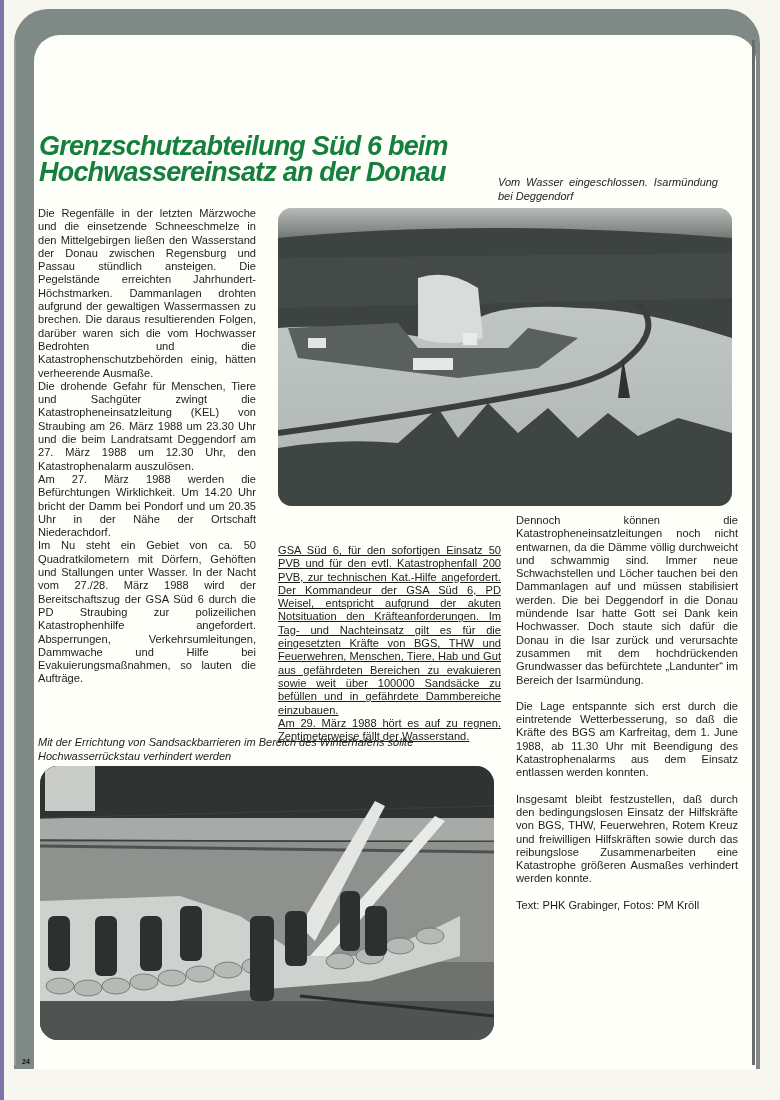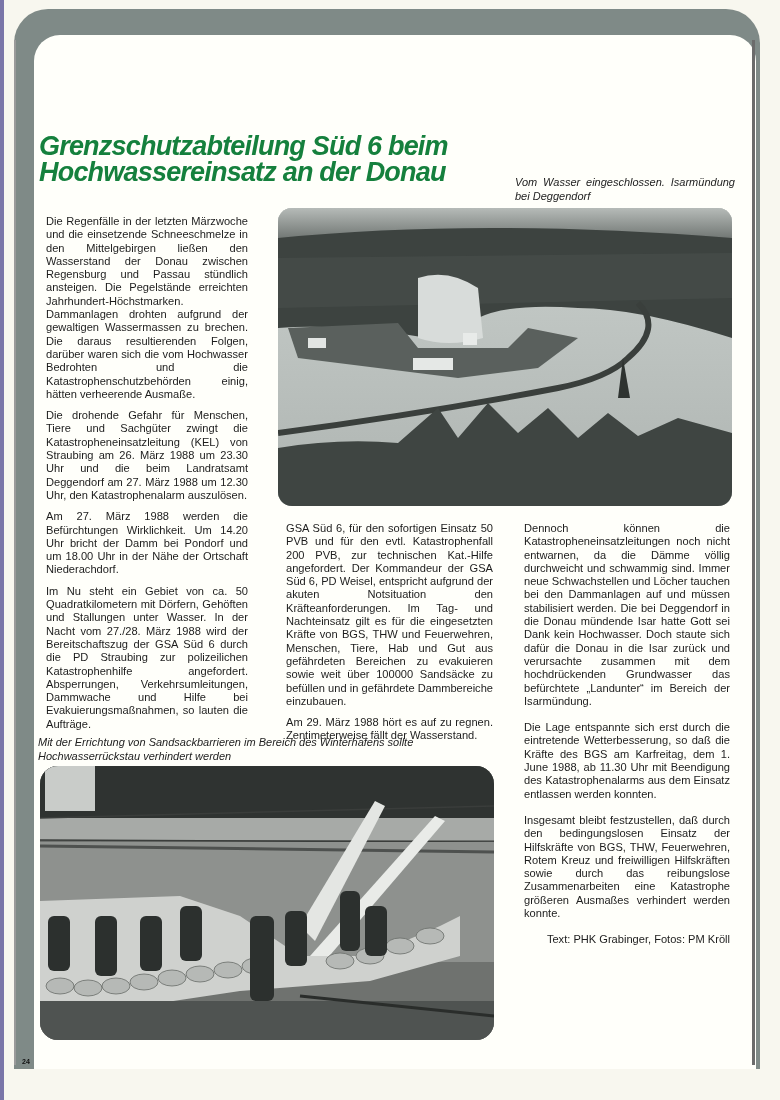--- a/index.html
+++ b/index.html
@@ -22,30 +22,30 @@
   }
   .right-rule { position: absolute; left: 752px; top: 40px; width: 3px; height: 1025px; background: #6b6b6b; }
   .left-rule { position: absolute; left: 14px; top: 40px; width: 2px; height: 1025px; background: #9a9a9a; }
 
   .headline {
     position: absolute; left: 39px; top: 133px; width: 470px;
     font-family: "Liberation Sans", sans-serif; font-weight: bold; font-style: italic;
     font-size: 27px; line-height: 26px; letter-spacing: -0.8px; color: #15803d;
   }
   .caption { font-style: italic; font-size: 11px; line-height: 14px; color: #222; }
-  .caption-top { position: absolute; left: 515px; top: 175px; width: 220px; text-align: justify; }
+  .caption-top { position: absolute; left: 498px; top: 175px; width: 220px; text-align: justify; }
   .caption-bottom { position: absolute; left: 38px; top: 735px; width: 460px; }
 
   .col { position: absolute; font-size: 11.1px; line-height: 13.3px; text-align: justify; color: #1c1c1c; }
-  .col p { margin: 8px; }
+  .col p { margin: 0; }
   .col-left { left: 38px; top: 207px; width: 218px; }
-  .col-mid { left: 278px; top: 514px; width: 223px; }
+  .col-mid { left: 278px; top: 544px; width: 223px; text-decoration: underline; }
   .col-right { left: 516px; top: 514px; width: 222px; }
   .col-right p.gap { margin-top: 13px; }
-  .credit { text-align: right; margin-top: 13px !important; }
+  .credit { text-align: left; margin-top: 13px !important; }
 
   .photo { position: absolute; overflow: hidden; border-radius: 14px; }
   .photo-flood { left: 278px; top: 208px; width: 454px; height: 298px; background: #9a9f9c; }
   .photo-sandbag { left: 40px; top: 766px; width: 454px; height: 274px; background: #6e706e; border-radius: 18px; }
   .photo svg { display: block; }
 
   .page-number { position: absolute; left: 22px; top: 1058px; font-size: 7px; font-weight: bold; color: #111; }
 </style>
 </head>
 <body>
@@ -84,21 +84,21 @@
     <rect x="135" y="150" width="40" height="12" fill="#e5e8e6"></rect>
     <path d="M0 225 Q 150 205 280 180 Q 330 170 350 150 Q 385 120 360 95" stroke="#3a3f3c" stroke-width="6" fill="none"></path>
     <path d="M0 298 L0 240 Q 60 230 120 235 L160 200 L180 230 L210 195 L240 225 L270 200 L300 230 L330 205 L360 228 L400 210 L454 225 L454 298 Z" fill="#3f4542"></path>
     <path d="M340 190 L345 150 L352 190 Z" fill="#2e3330"></path>
   </svg>
 </div>
 
 <div class="col col-left">
   <p>Die Regenfälle in der letzten Märzwoche und die einsetzende Schneeschmelze in den Mittelgebirgen ließen den Wasserstand der Donau zwischen Regensburg und Passau stündlich ansteigen. Die Pegelstände erreichten Jahrhundert-Höchstmarken. Dammanlagen drohten aufgrund der gewaltigen Wassermassen zu brechen. Die daraus resultierenden Folgen, darüber waren sich die vom Hochwasser Bedrohten und die Katastrophenschutzbehörden einig, hätten verheerende Ausmaße.</p>
   <p>Die drohende Gefahr für Menschen, Tiere und Sachgüter zwingt die Katastropheneinsatzleitung (KEL) von Straubing am 26. März 1988 um 23.30 Uhr und die beim Landratsamt Deggendorf am 27. März 1988 um 12.30 Uhr, den Katastrophenalarm auszulösen.</p>
-  <p>Am 27. März 1988 werden die Befürchtungen Wirklichkeit. Um 14.20 Uhr bricht der Damm bei Pondorf und um 18.00 Uhr in der Nähe der Ortschaft Niederachdorf.</p>
+  <p>Am 27. März 1988 werden die Befürchtungen Wirklichkeit. Um 14.20 Uhr bricht der Damm bei Pondorf und um 20.35 Uhr in der Nähe der Ortschaft Niederachdorf.</p>
   <p>Im Nu steht ein Gebiet von ca. 50 Quadratkilometern mit Dörfern, Gehöften und Stallungen unter Wasser. In der Nacht vom 27./28. März 1988 wird der Bereitschaftszug der GSA Süd 6 durch die PD Straubing zur polizeilichen Katastrophenhilfe angefordert. Absperrungen, Verkehrsumleitungen, Dammwache und Hilfe bei Evakuierungsmaßnahmen, so lauten die Aufträge.</p>
 </div>
 
 <div class="col col-mid">
   <p>GSA Süd 6, für den sofortigen Einsatz 50 PVB und für den evtl. Katastrophenfall 200 PVB, zur technischen Kat.-Hilfe angefordert. Der Kommandeur der GSA Süd 6, PD Weisel, entspricht aufgrund der akuten Notsituation den Kräfteanforderungen. Im Tag- und Nachteinsatz gilt es für die eingesetzten Kräfte von BGS, THW und Feuerwehren, Menschen, Tiere, Hab und Gut aus gefährdeten Bereichen zu evakuieren sowie weit über 100000 Sandsäcke zu befüllen und in gefährdete Dammbereiche einzubauen.</p>
   <p>Am 29. März 1988 hört es auf zu regnen. Zentimeterweise fällt der Wasserstand.</p>
 </div>
 
 <div class="col col-right">
   <p>Dennoch können die Katastropheneinsatzleitungen noch nicht entwarnen, da die Dämme völlig durchweicht und schwammig sind. Immer neue Schwachstellen und Löcher tauchen bei den Dammanlagen auf und müssen stabilisiert werden. Die bei Deggendorf in die Donau mündende Isar hatte Gott sei Dank kein Hochwasser. Doch staute sich dafür die Donau in die Isar zurück und verursachte zusammen mit dem hochdrückenden Grundwasser das befürchtete „Landunter“ im Bereich der Isarmündung.</p>

